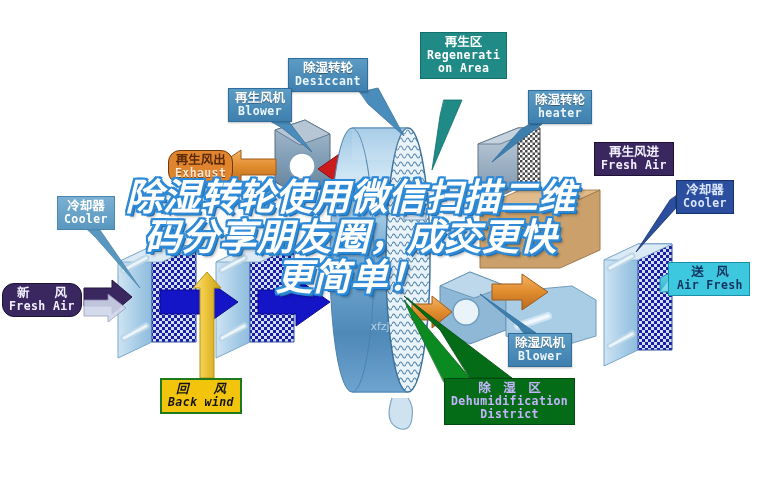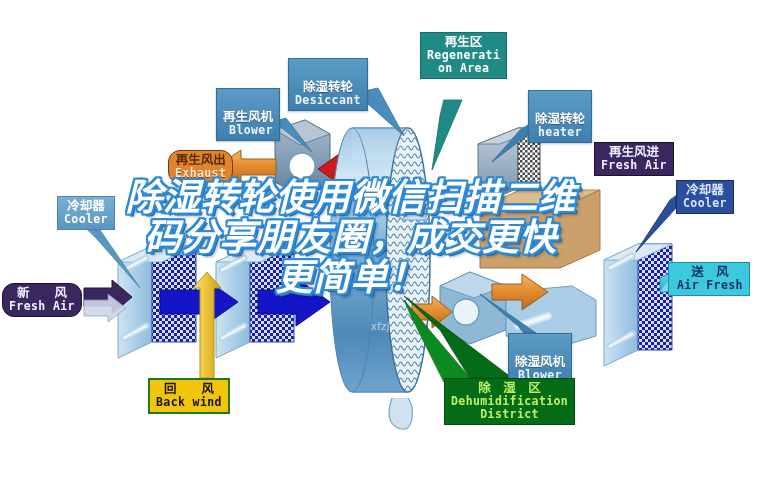--- a/index.html
+++ b/index.html
@@ -39,21 +39,21 @@
     letter-spacing:0.4px;
   }
 
   
   .sky{
     background:linear-gradient(180deg,#5b9bc4 0%,#3f7fae 100%);
     border:1px solid #2f6d9c;
     color:#ffffff;
     box-shadow:0 1px 2px rgba(0,0,0,.25);
   }
-  .sky .cn{color:#ffffff;text-shadow:0 1px 0 rgba(0,0,0,.35);margin-top:19px;}
+  .sky .cn{color:#ffffff;text-shadow:0 1px 0 rgba(0,0,0,.35);}
   .sky .en{color:#eaf4fb;}
 
   .lightsky{
     background:linear-gradient(180deg,#79b0d3 0%,#5a97bf 100%);
     border:1px solid #4b86ad;
     color:#fff;
   }
   .lightsky .cn,.lightsky .en{color:#ffffff;}
 
   .teal{
@@ -88,21 +88,21 @@
     background:#f2c40c;
     border:2px solid #1c7a1c;
     color:#141414;
   }
   .yellow .cn,.yellow .en{color:#141414;}
 
   .green{
     background:#046b17;
     border:1px solid #024a10;
   }
-  .green .cn,.green .en{color:#bef264;}
+  .green .cn,.green .en{color:#c4b5fd;}
 
   .cyan{
     background:#3ec8e0;
     border:1px solid #1c8fa8;
   }
   .cyan .cn,.cyan .en{color:#12325f;}
 
   
   #overlay{
     position:absolute;left:0;top:178px;width:701px;
@@ -323,21 +323,21 @@
 
       <polygon points="444,382 470,378 404,300 412,318" fill="#0c8a22" stroke="#024a10" stroke-width="0.6"></polygon>
     </g>
   </svg>
 
   <div class="lbl sky" style="left:288px;top:58px;">
     <span class="cn">除湿转轮</span>
     <span class="en">Desiccant</span>
   </div>
 
-  <div class="lbl sky" style="left:216px;top:88px;text-align:right;">
+  <div class="lbl sky" style="left:228px;top:88px;">
     <span class="cn">再生风机</span>
     <span class="en">Blower</span>
   </div>
 
   <div class="lbl teal" style="left:420px;top:32px;">
     <span class="cn">再生区</span>
     <span class="en">Regenerati</span>
     <span class="en">on Area</span>
   </div>
 
@@ -374,21 +374,21 @@
   <div class="lbl cyan" style="left:668px;top:262px;padding-left:8px;">
     <span class="cn">送　风</span>
     <span class="en">Air Fresh</span>
   </div>
 
   <div class="lbl sky" style="left:508px;top:333px;">
     <span class="cn">除湿风机</span>
     <span class="en">Blower</span>
   </div>
 
-  <div class="lbl yellow" style="left:148px;top:378px;">
+  <div class="lbl yellow" style="left:160px;top:378px;font-style:italic;">
     <span class="cn">回　　风</span>
     <span class="en">Back wind</span>
   </div>
 
   <div class="lbl green" style="left:444px;top:378px;">
     <span class="cn">除　湿　区</span>
     <span class="en">Dehumidification</span>
     <span class="en">District</span>
   </div>
 

